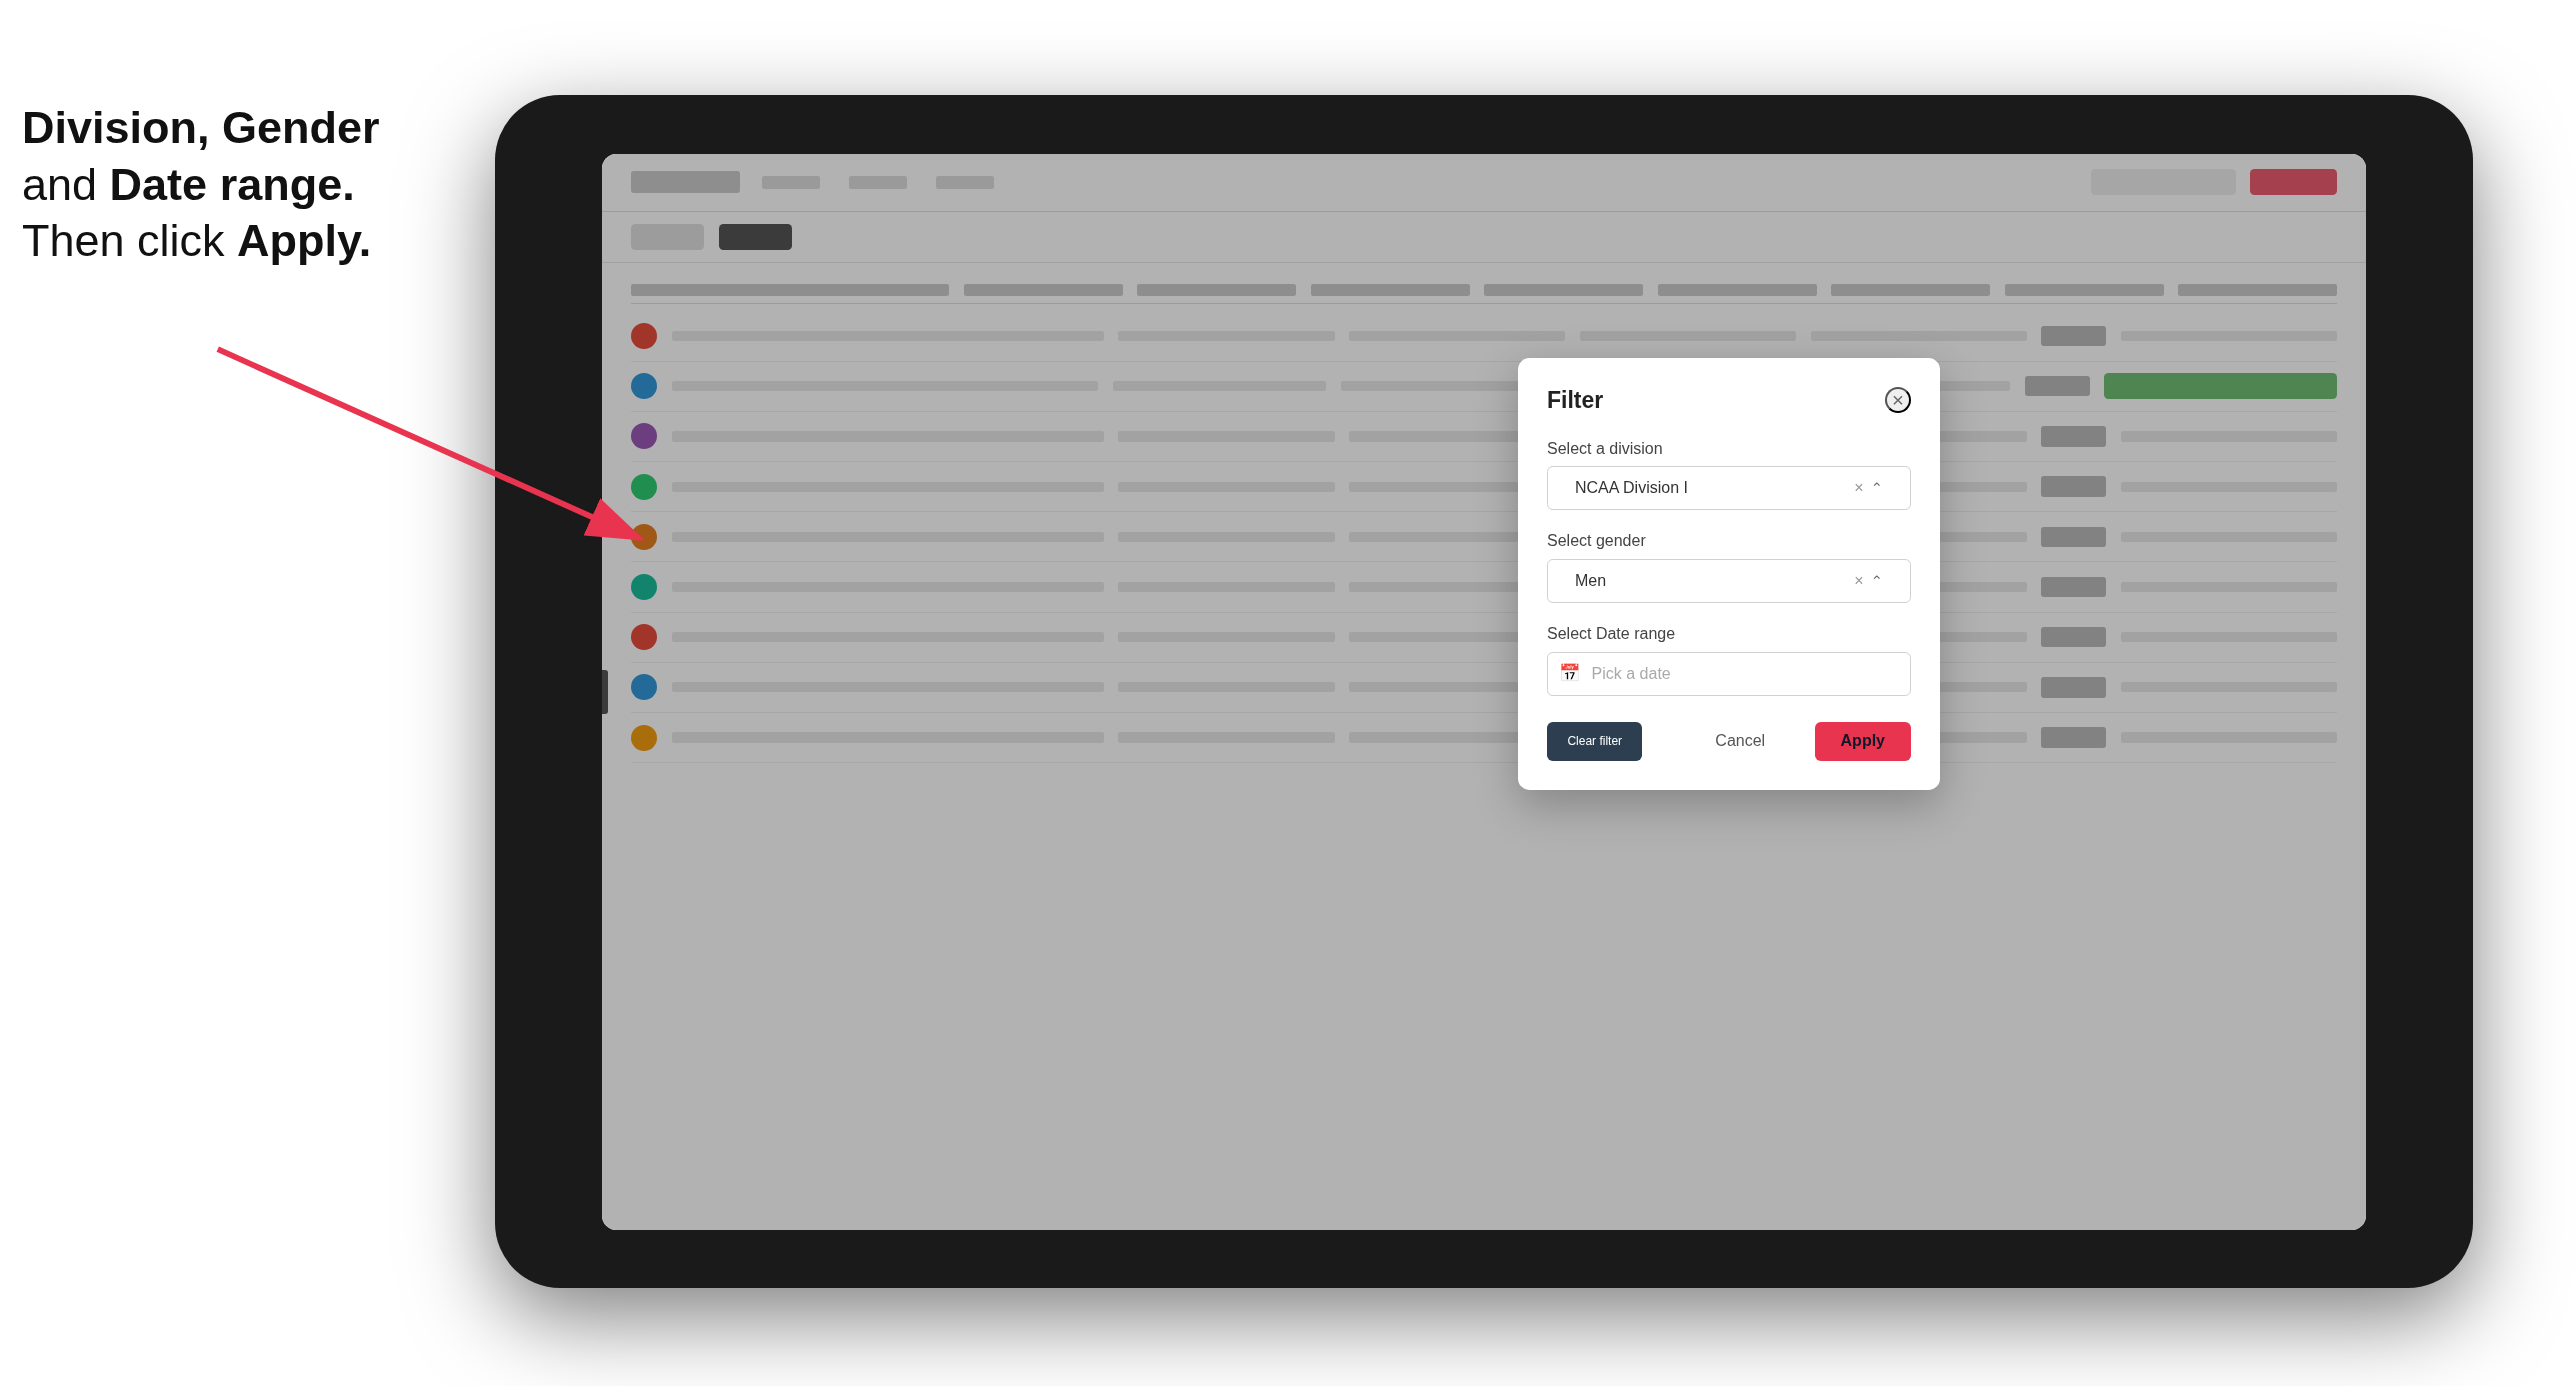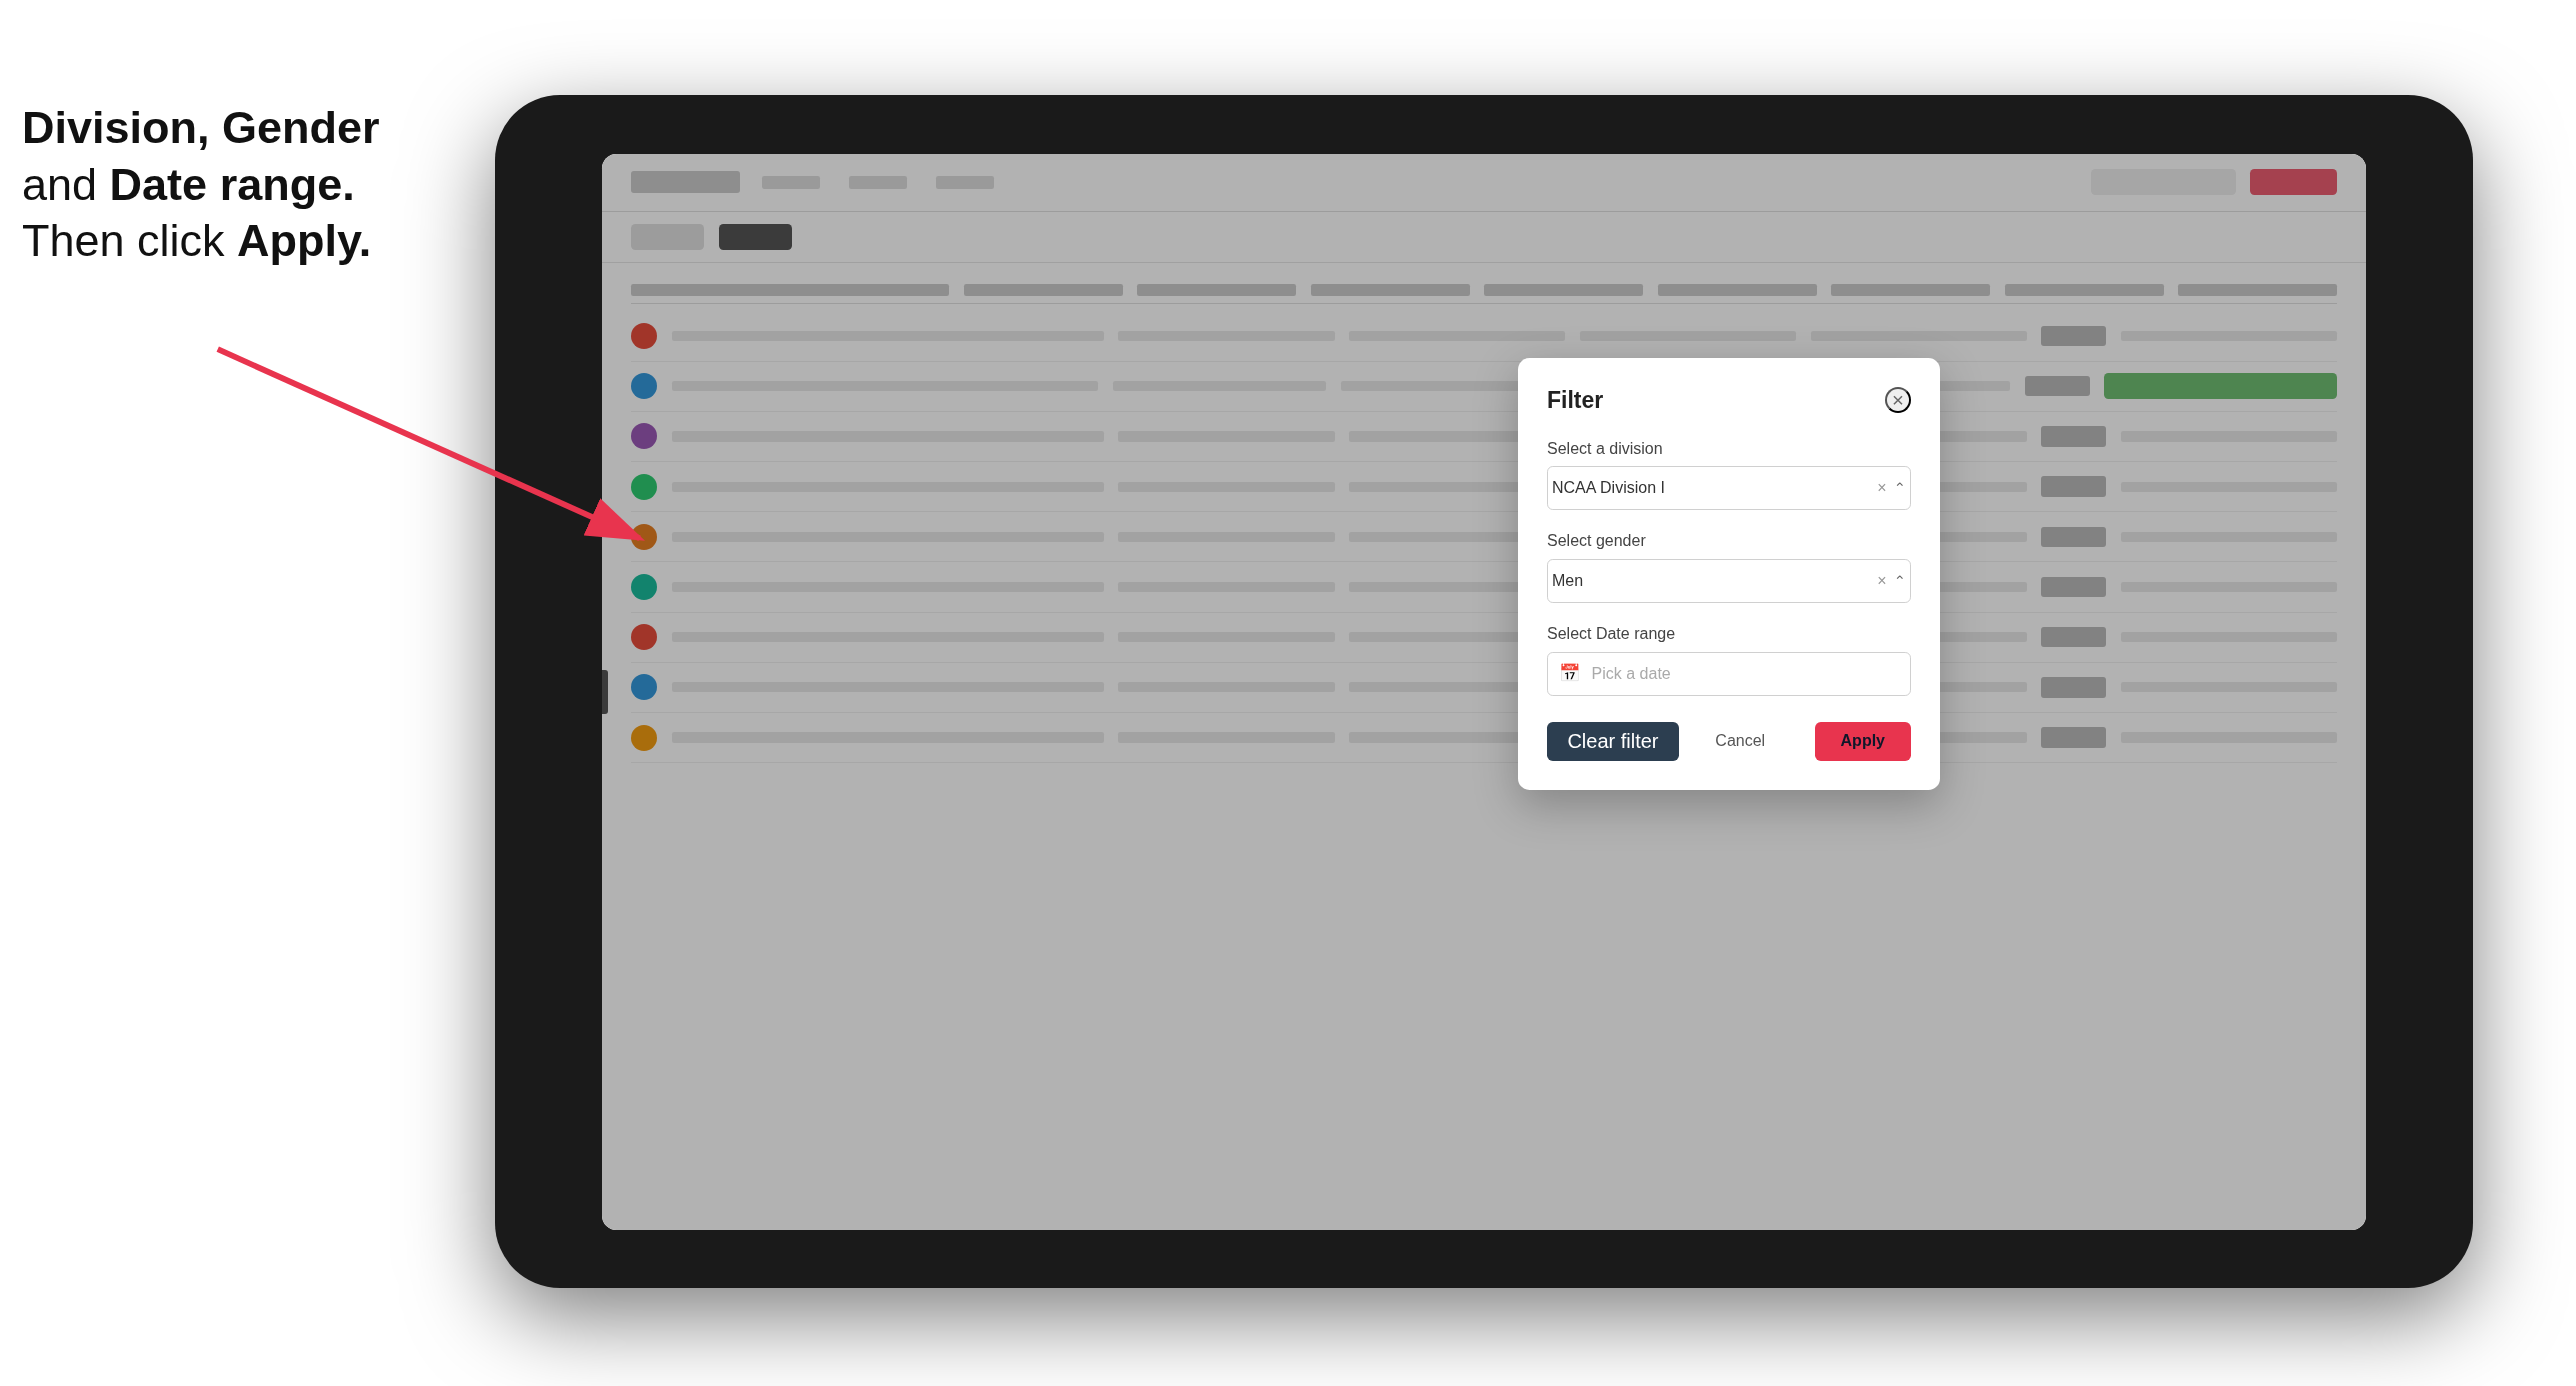--- a/index.html
+++ b/index.html
@@ -251,21 +251,21 @@
       color: #444;
       margin-bottom: 8.7px;
       display: block;
     }
 
     .form-select {
       width: 100%;
       height: 44px;
       border: 1.1px solid #d0d0d0;
       border-radius: 5.8px;
-      padding: 0 4px;
+      padding: 0 27px;
       font-size: 16px;
       color: #333;
       background: #ffffff;
       display: flex;
       align-items: center;
       justify-content: space-between;
       cursor: pointer;
       position: relative;
     }
 
@@ -319,21 +319,21 @@
       margin-top: 26px;
     }
 
     .btn-clear-filter {
       height: 39px;
       padding: 0 20.4px;
       background: #2c3e50;
       color: #ffffff;
       border: none;
       border-radius: 5.8px;
-      font-size: 20px;
+      font-size: 12px;
       cursor: pointer;
       font-weight: 500;
     }
 
     .modal-footer-right {
       display: flex;
       gap: 29px;
       align-items: center;
     }
 

